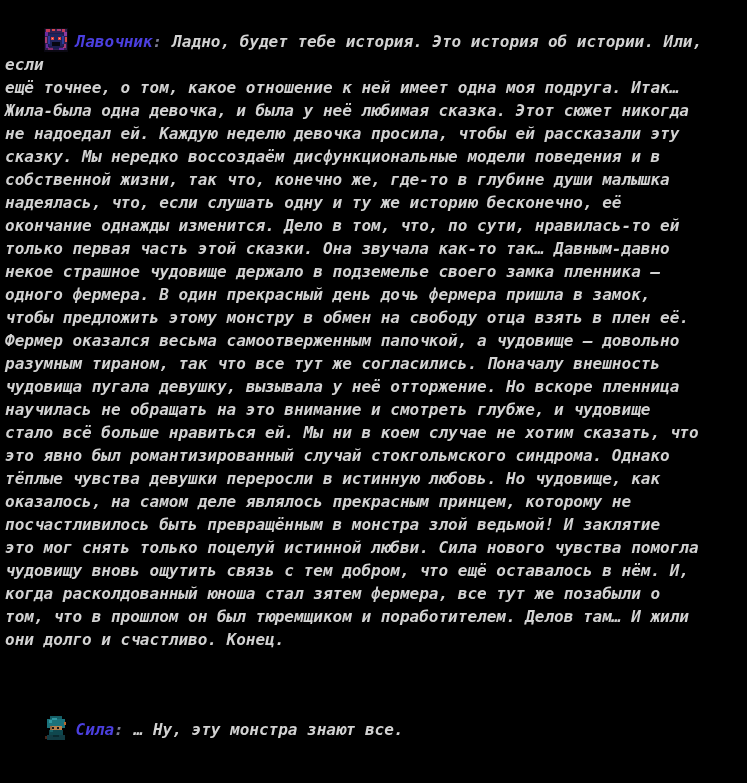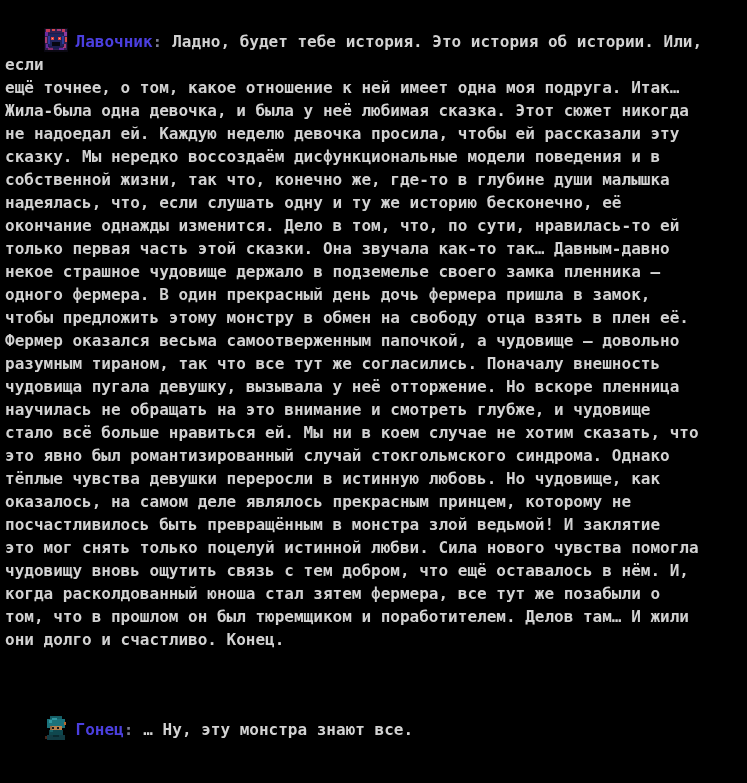--- a/index.html
+++ b/index.html
@@ -7,20 +7,21 @@
     padding: 0;
     background: #000000;
   }
   body {
     width: 747px;
     height: 783px;
     overflow: hidden;
   }
   .log {
     padding: 5px 5px 0 5px;
+    font-style: italic;
   }
   .msg {
     font-family: "DejaVu Sans Mono", "Liberation Mono", monospace;
     font-weight: bold;
     font-size: 16px;
     line-height: 23px;
     color: #d2d2d2;
     margin-bottom: 19px;
     white-space: pre-wrap;
     word-wrap: break-word;
@@ -113,16 +114,16 @@
       <rect x="6" y="10" width="12" height="4" fill="#b8824e"></rect>
       <rect x="6" y="10" width="2" height="4" fill="#96683c"></rect>
       <rect x="8" y="11" width="2" height="2" fill="#141414"></rect>
       <rect x="13" y="11" width="2" height="2" fill="#141414"></rect>
       <rect x="5" y="14" width="14" height="5" fill="#0f474e"></rect>
       <rect x="6" y="14" width="3" height="2" fill="#17646c"></rect>
       <rect x="3" y="19" width="18" height="5" fill="#123c44"></rect>
       <rect x="9" y="19" width="6" height="2" fill="#0a2a30"></rect>
       <rect x="1" y="20" width="2" height="3" fill="#4a2418"></rect>
       <rect x="20" y="6" width="2" height="3" fill="#b86a30"></rect>
-    </svg></span><span class="speaker">Гонец</span><span class="sep">:</span><span class="text">… Ну, эту монстра знают все.</span>
+    </svg></span><span class="speaker">Сила</span><span class="sep">:</span><span class="text">… Ну, эту монстра знают все.</span>
   </div>
 
 </div>
 
 </body></html>

